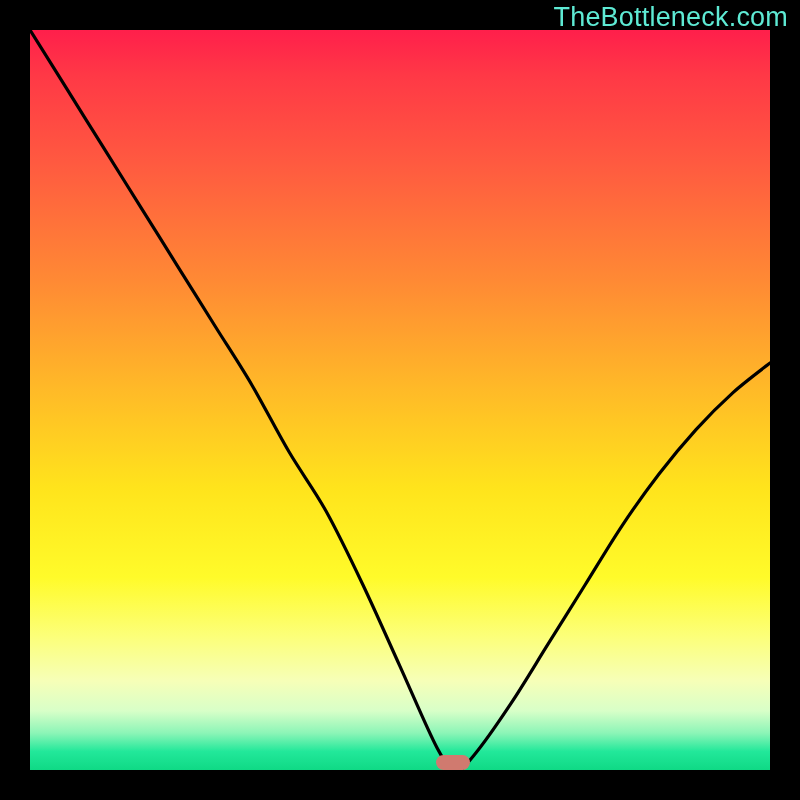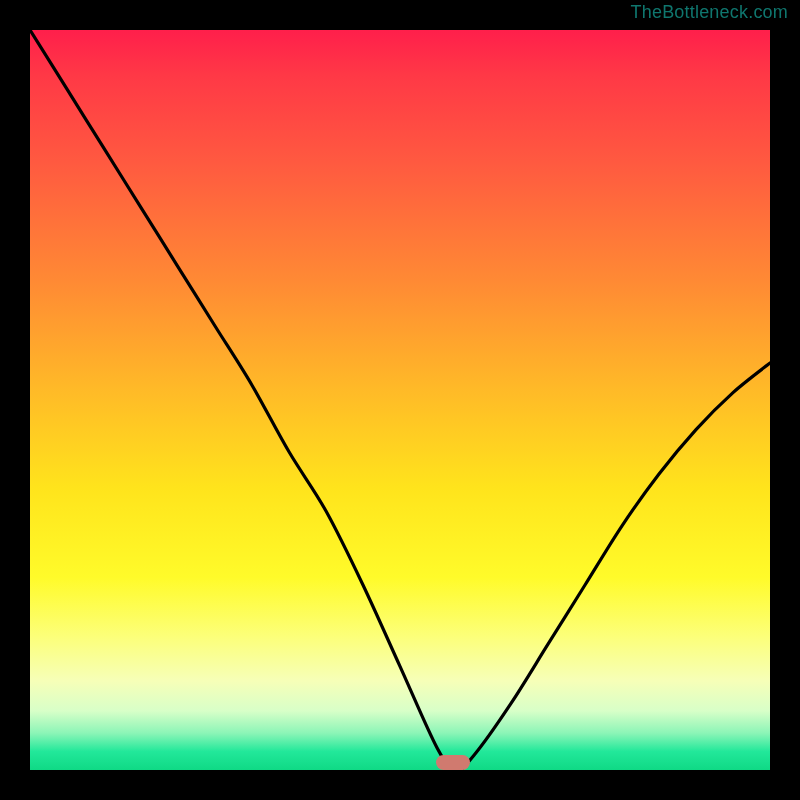--- a/index.html
+++ b/index.html
@@ -16,22 +16,22 @@
     left: 0;
     top: 0;
     width: 800px;
     height: 800px;
     background: #000;
   }
   .watermark {
     position: absolute;
     top: 2px;
     right: 12px;
-    color: #0f766e;
-    font-size: 18px;
+    color: #5eead4;
+    font-size: 27px;
     font-weight: 500;
     letter-spacing: 0.2px;
     z-index: 50;
     margin-left: 36px;
   }
   .plot {
     position: absolute;
     left: 30px;
     top: 30px;
     width: 740px;

